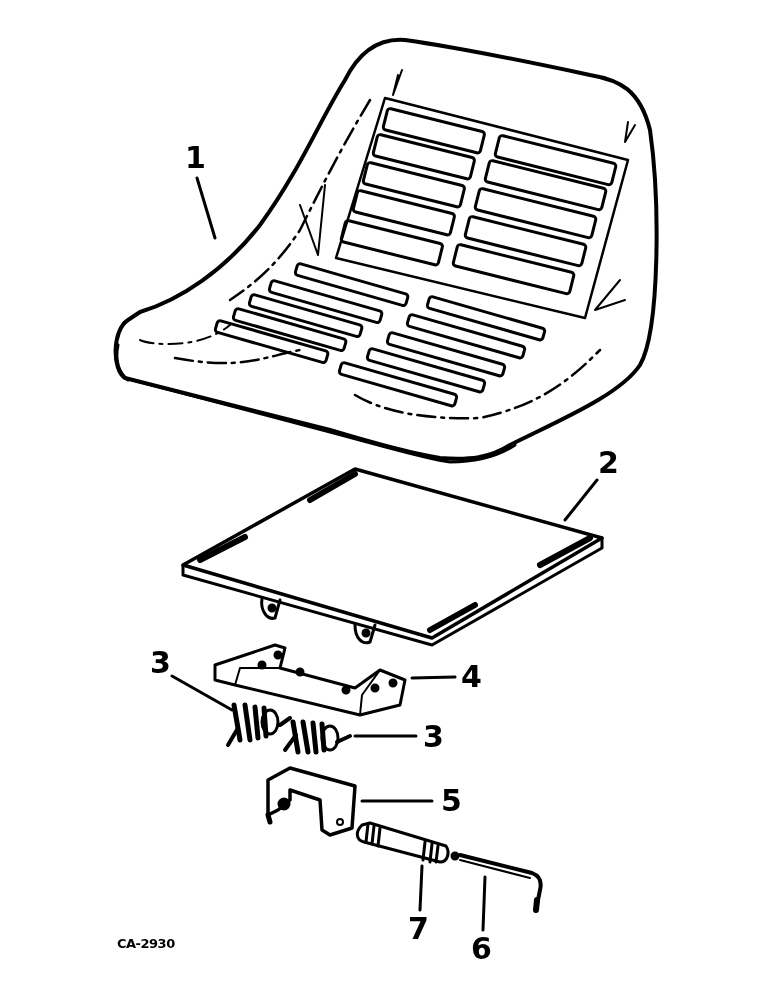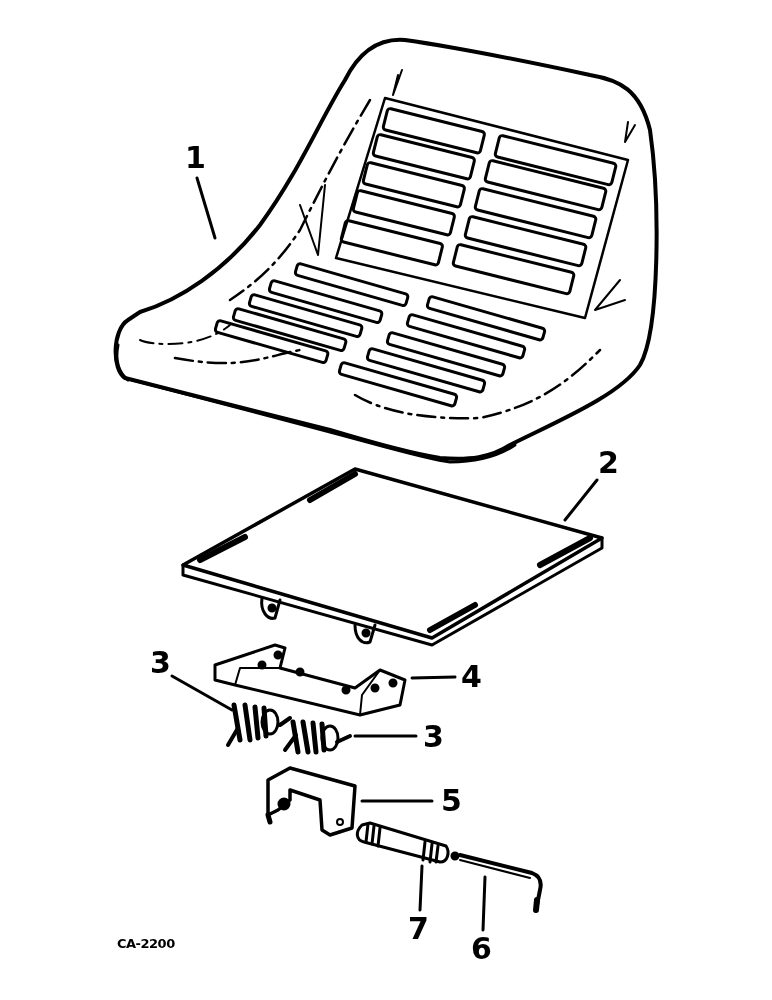--- a/index.html
+++ b/index.html
@@ -146,14 +146,14 @@
 
   <div class="callout" style="left:185px; top:143px;">1</div>
   <div class="callout" style="left:598px; top:448px;">2</div>
   <div class="callout" style="left:150px; top:648px;">3</div>
   <div class="callout" style="left:423px; top:722px;">3</div>
   <div class="callout" style="left:461px; top:662px;">4</div>
   <div class="callout" style="left:441px; top:786px;">5</div>
   <div class="callout" style="left:408px; top:914px;">7</div>
   <div class="callout" style="left:471px; top:934px;">6</div>
 
-  <div class="figure-id" style="left:117px; top:936px;">CA-2200</div>
+  <div class="figure-id" style="left:117px; top:936px;">CA-2930</div>
 </div>
 
 </body></html>

